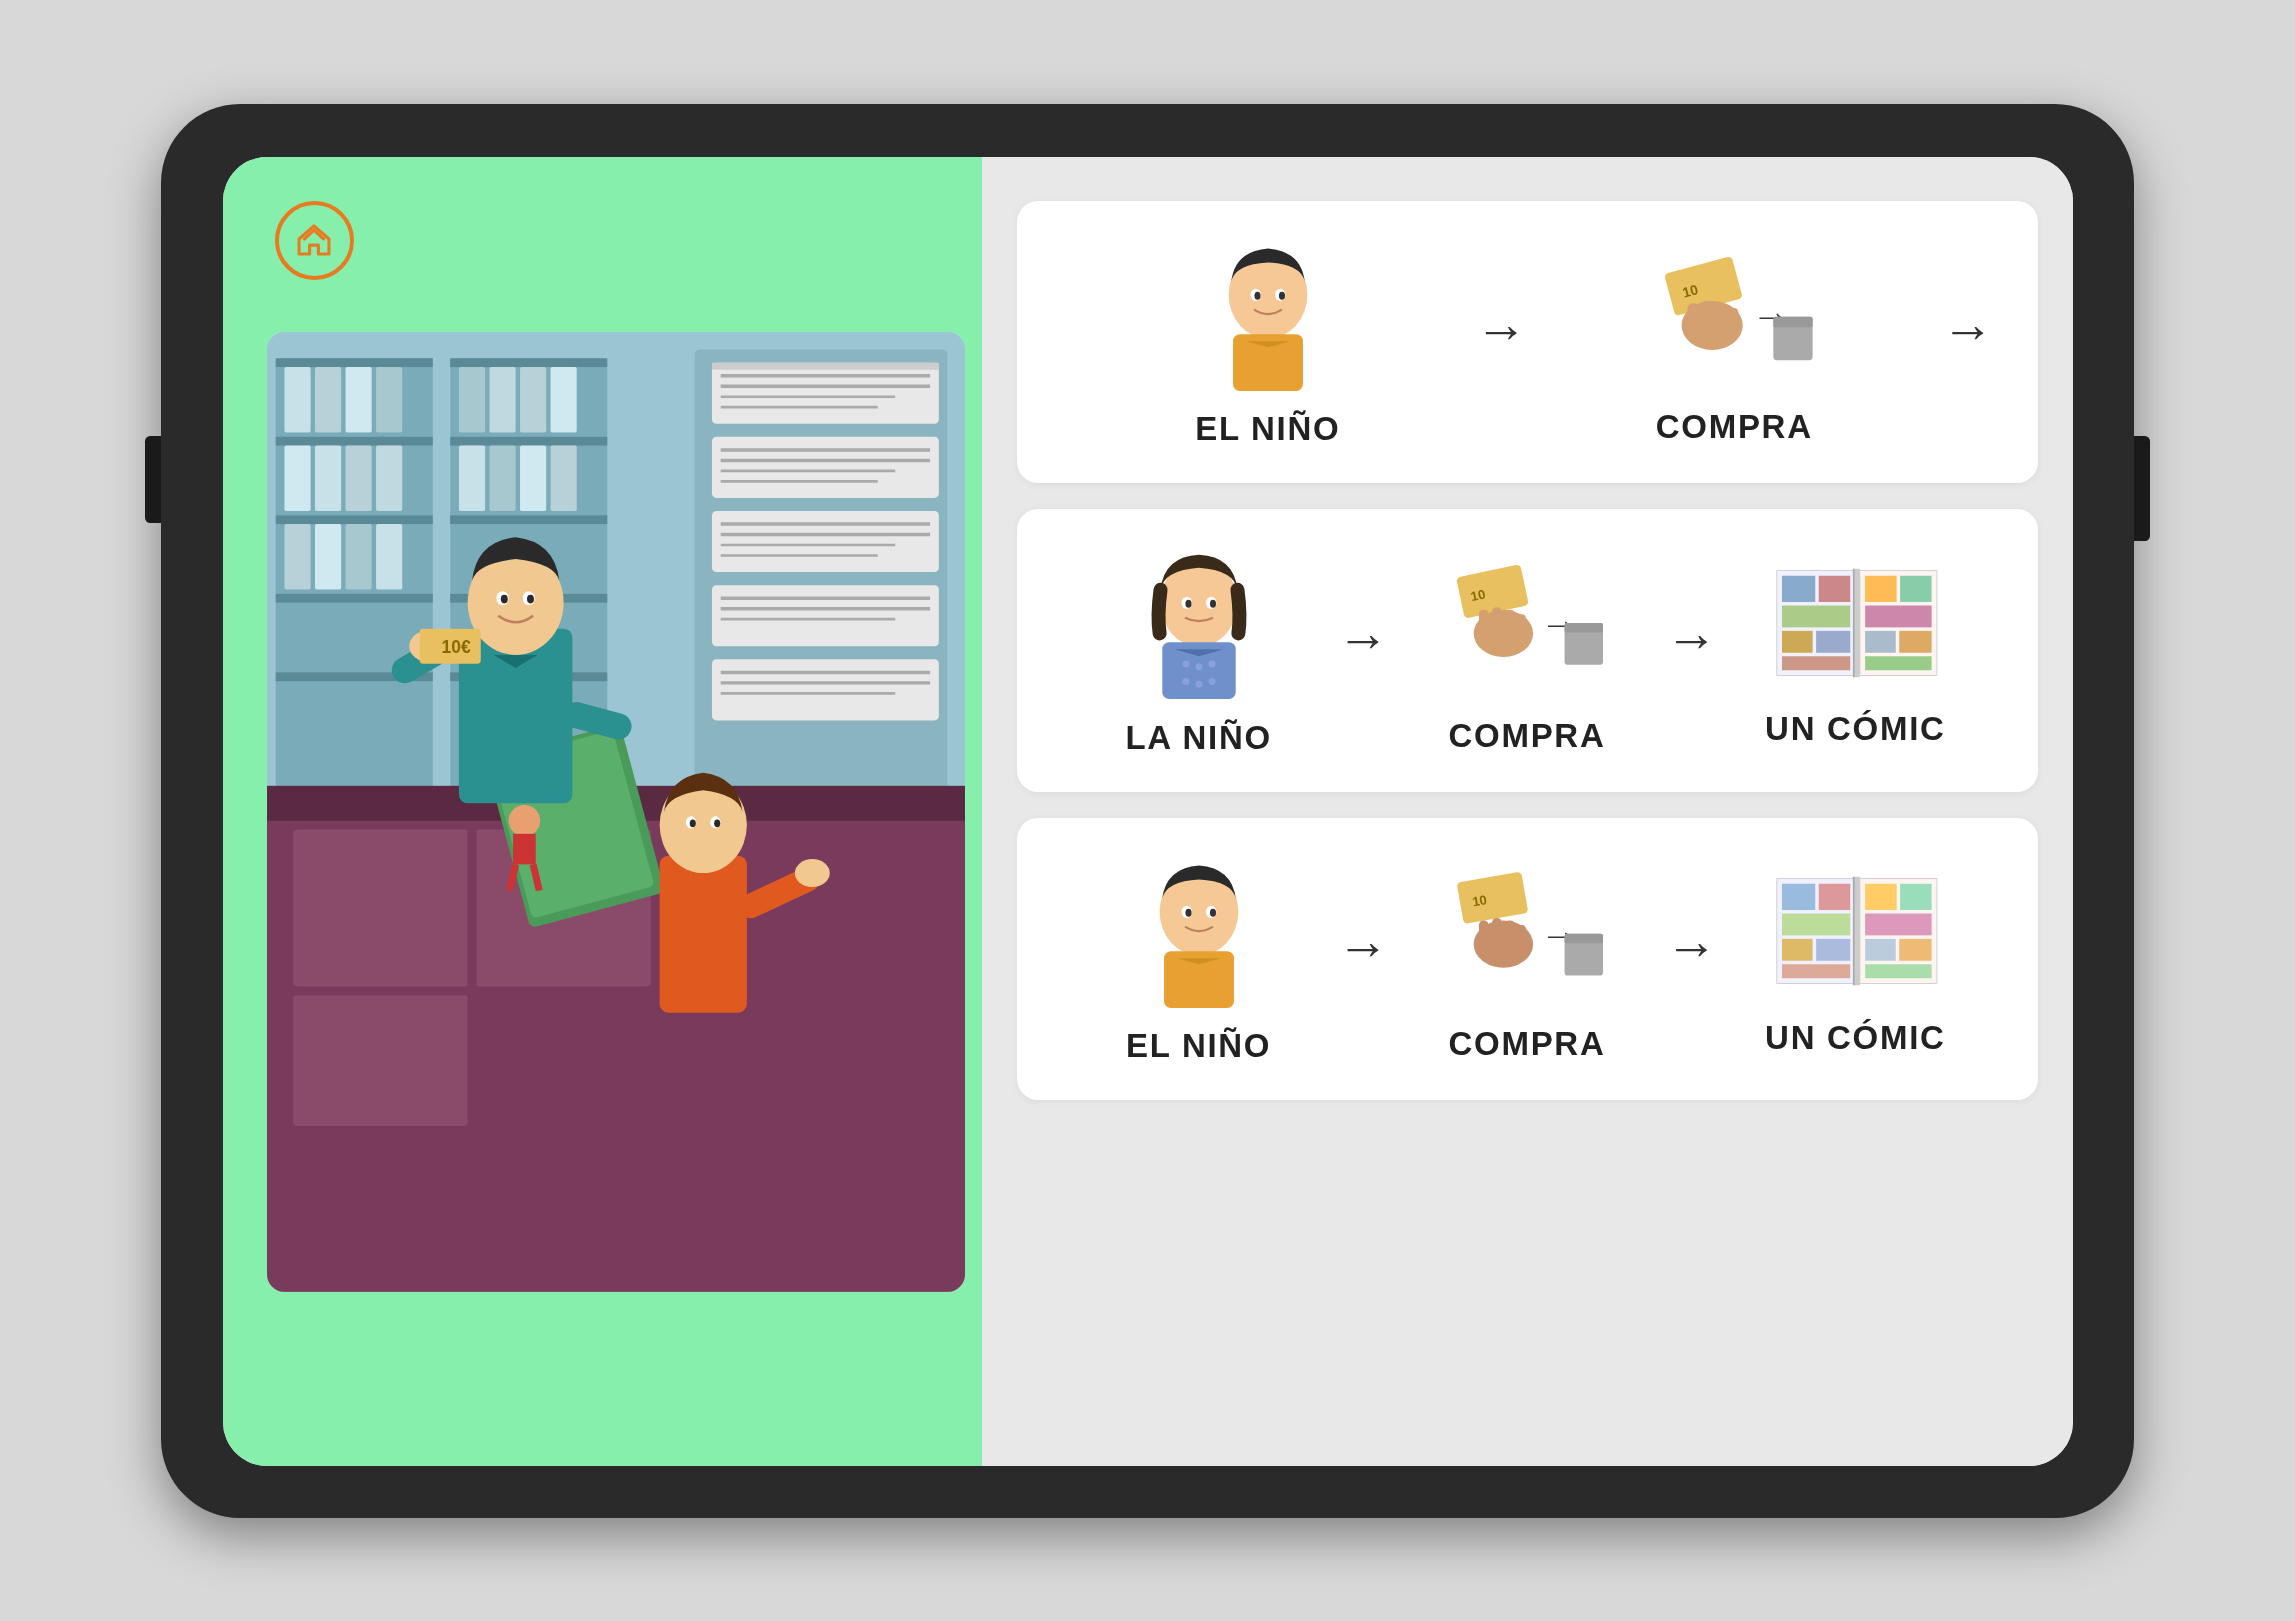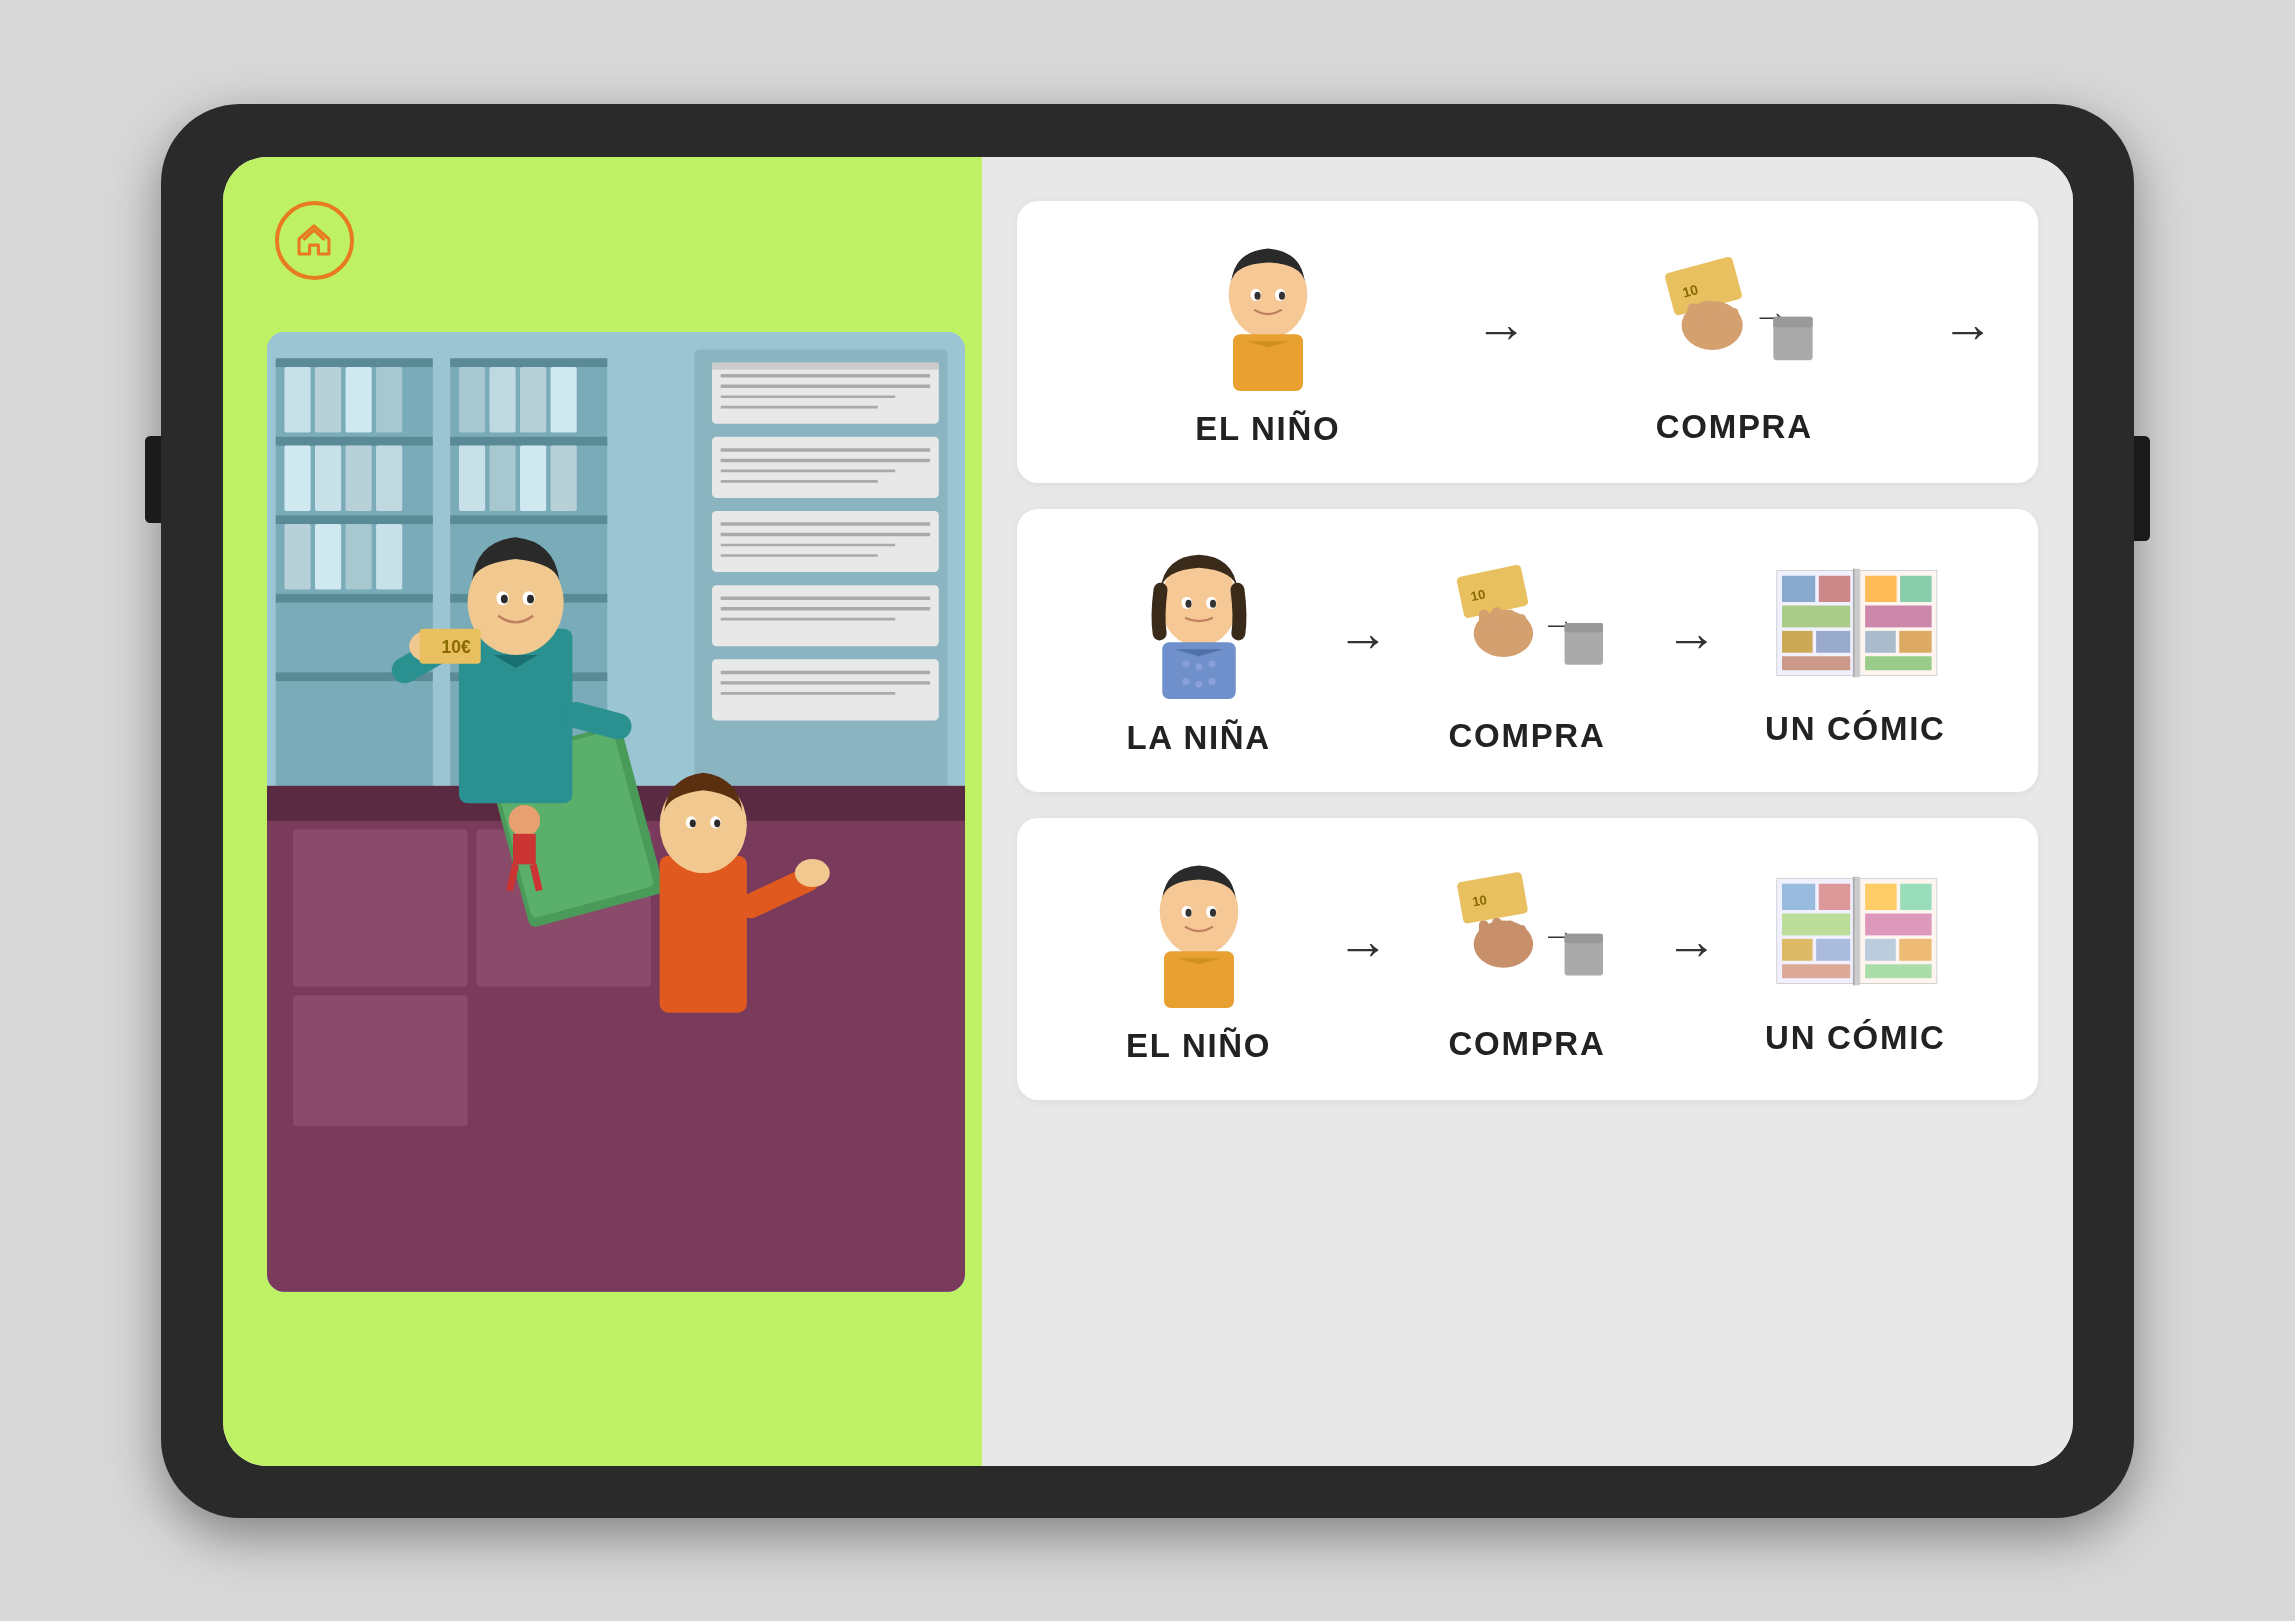--- a/index.html
+++ b/index.html
@@ -55,21 +55,21 @@
       overflow: hidden;
       display: flex;
       flex-direction: row;
       position: relative;
     }
 
     
     .left-panel {
       width: 759px;
       height: 100%;
-      background: #bef264;
+      background: #86efac;
       display: flex;
       flex-direction: column;
       align-items: flex-start;
       padding: 35px 26px 35px 44px;
       position: relative;
     }
 
     .home-button-container {
       position: absolute;
       top: 44px;
@@ -408,21 +408,21 @@
               <path d="M52 118 L80 126 L108 118" fill="#5070aa"></path>
 
               <circle cx="65" cy="135" r="4" fill="#8aa0dc"></circle>
               <circle cx="80" cy="138" r="4" fill="#8aa0dc"></circle>
               <circle cx="95" cy="135" r="4" fill="#8aa0dc"></circle>
               <circle cx="65" cy="155" r="4" fill="#8aa0dc"></circle>
               <circle cx="80" cy="158" r="4" fill="#8aa0dc"></circle>
               <circle cx="95" cy="155" r="4" fill="#8aa0dc"></circle>
             </svg>
           </div>
-          <span class="answer-label">LA NIÑA</span>
+          <span class="answer-label">LA NIÑO</span>
         </div>
 
         <div class="arrow-container">
           <span class="arrow-symbol">→</span>
         </div>
 
         <div class="answer-item">
           <div class="answer-image buy-icon">
             <svg width="166" height="153" viewBox="0 0 190 175">
               <rect x="18" y="28" width="75" height="48" fill="#e8c060" rx="5" transform="rotate(-12, 55, 52)"></rect>

